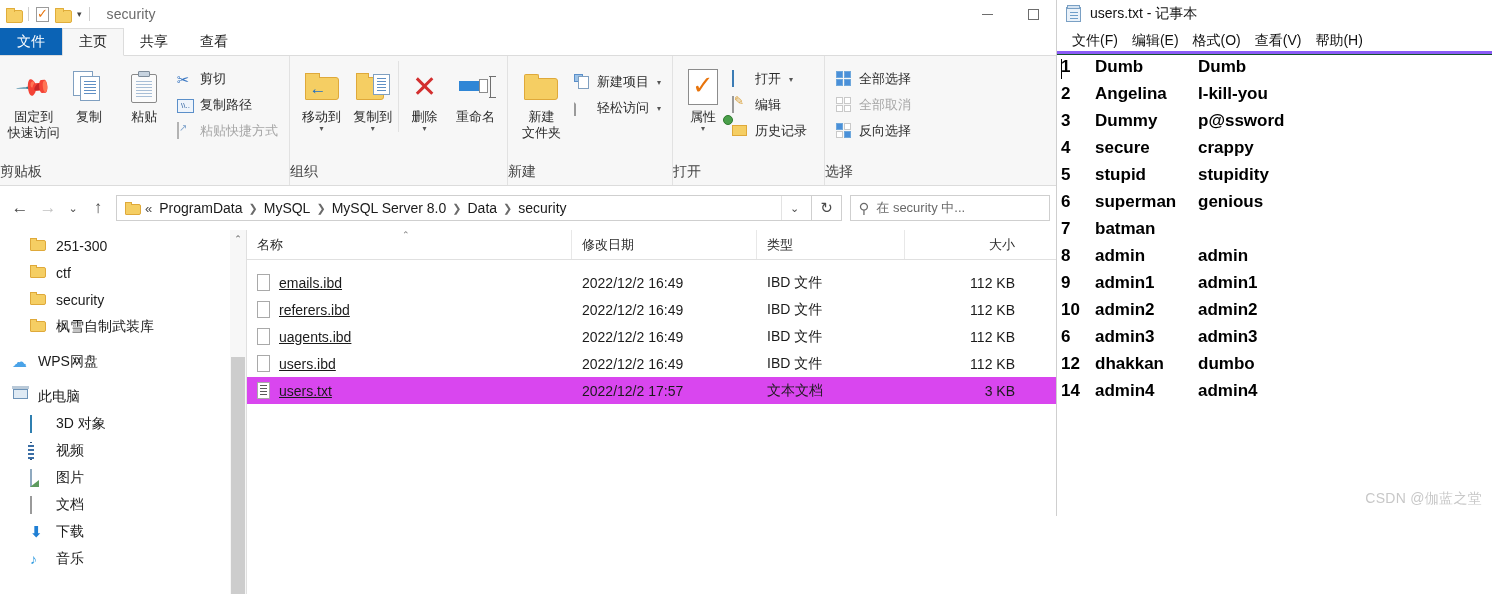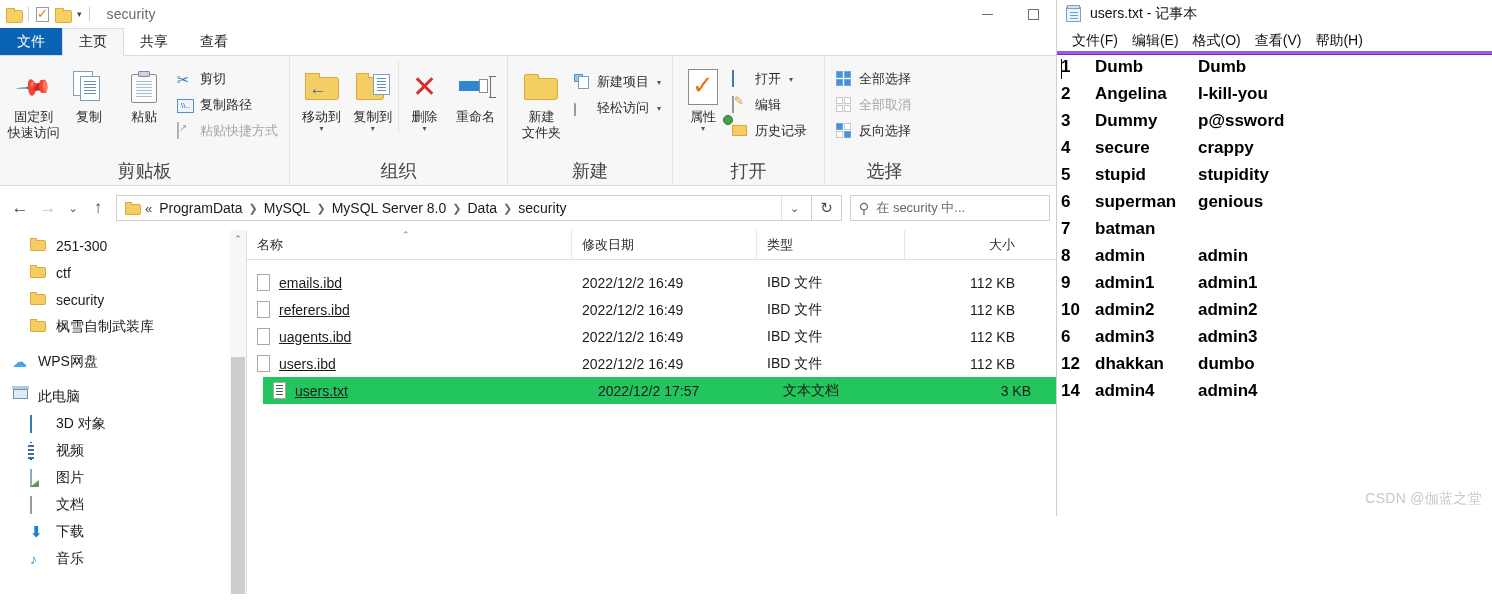--- a/index.html
+++ b/index.html
@@ -97,21 +97,21 @@
     border-bottom: 1px solid #dcdcdc;
     display: flex; align-items: stretch; position: relative;
   }
   .rgroup {
     display: flex; flex-direction: column; position: relative;
     padding: 5px 0 0 0;
   }
   .rgroup + .rgroup { border-left: 1px solid #e2e2e2; }
   .rgroup-body { display: flex; flex: 1 1 auto; align-items: flex-start; padding: 0 6px; }
   .rgroup-title {
-    text-align: center; font-size: 18px; color: #444;
+    font-size: 14px; color: #444;
     padding-bottom: 6px; height: 22px; line-height: 16px;
   }
 
   .bigbtn {
     width: 62px; display: flex; flex-direction: column; align-items: center;
     padding-top: 4px; text-align: center;
   }
   .bigbtn .glyph { height: 44px; display: flex; align-items: center; justify-content: center; }
   .bigbtn .lbl { font-size: 13px; color: #2b2b2b; line-height: 16px; }
   .bigbtn .lbl .arrow { display: block; font-size: 8px; color: #555; line-height: 7px; }
@@ -353,35 +353,35 @@
   .colhdr .ch.name { width: 325px; }
   .colhdr .ch.date { width: 185px; }
   .colhdr .ch.type { width: 148px; }
   .colhdr .ch.size { width: 120px; justify-content: flex-end; padding-right: 10px; border-right: none; }
   .sortmark {
     position: absolute; left: 155px; top: 0px; font-size: 9px; color: #7a7a7a;
   }
   .frow {
     display: flex; height: 27px; align-items: center; font-size: 14px; color: #1b1b1b;
   }
-  .frow.selected { background: #22c55e; margin-left: 16px; }
+  .frow.selected { background: #d946ef; }
   .frow .c-name { width: 325px; display: flex; align-items: center; gap: 9px; padding-left: 10px; text-decoration: underline; }
   .frow .c-date { width: 185px; padding-left: 10px; }
   .frow .c-type { width: 148px; padding-left: 10px; }
   .frow .c-size { width: 120px; text-align: right; padding-right: 10px; }
   .f-ico { width: 13px; height: 17px; background: #fff; border: 1px solid #a9a9a9; position: relative; flex: 0 0 auto; }
   .f-ico.txt::after {
     content: ""; position: absolute; left: 2px; top: 2px; right: 2px; bottom: 2px;
     background: repeating-linear-gradient(to bottom,#5a5a5a 0 1px, transparent 1px 3px);
   }
 
   
   #notepad {
     position: absolute; left: 1056px; top: 0;
-    width: 436px; height: 516px; background: #a21caf;
+    width: 436px; height: 516px; background: #14532d;
     border-left: 1px solid #cfcfcf;
     overflow: hidden;
   }
   .np-title {
     height: 28px; display: flex; align-items: center; gap: 8px;
     padding-left: 8px; background: #ffffff;
   }
   .np-icon { width: 17px; height: 17px; position: relative; flex: 0 0 auto; }
   .np-icon .pg { position: absolute; left: 1px; top: 1px; width: 15px; height: 15px; background: #eaf2fa; border: 1px solid #7aa0c4; }
   .np-icon .pg::after {

